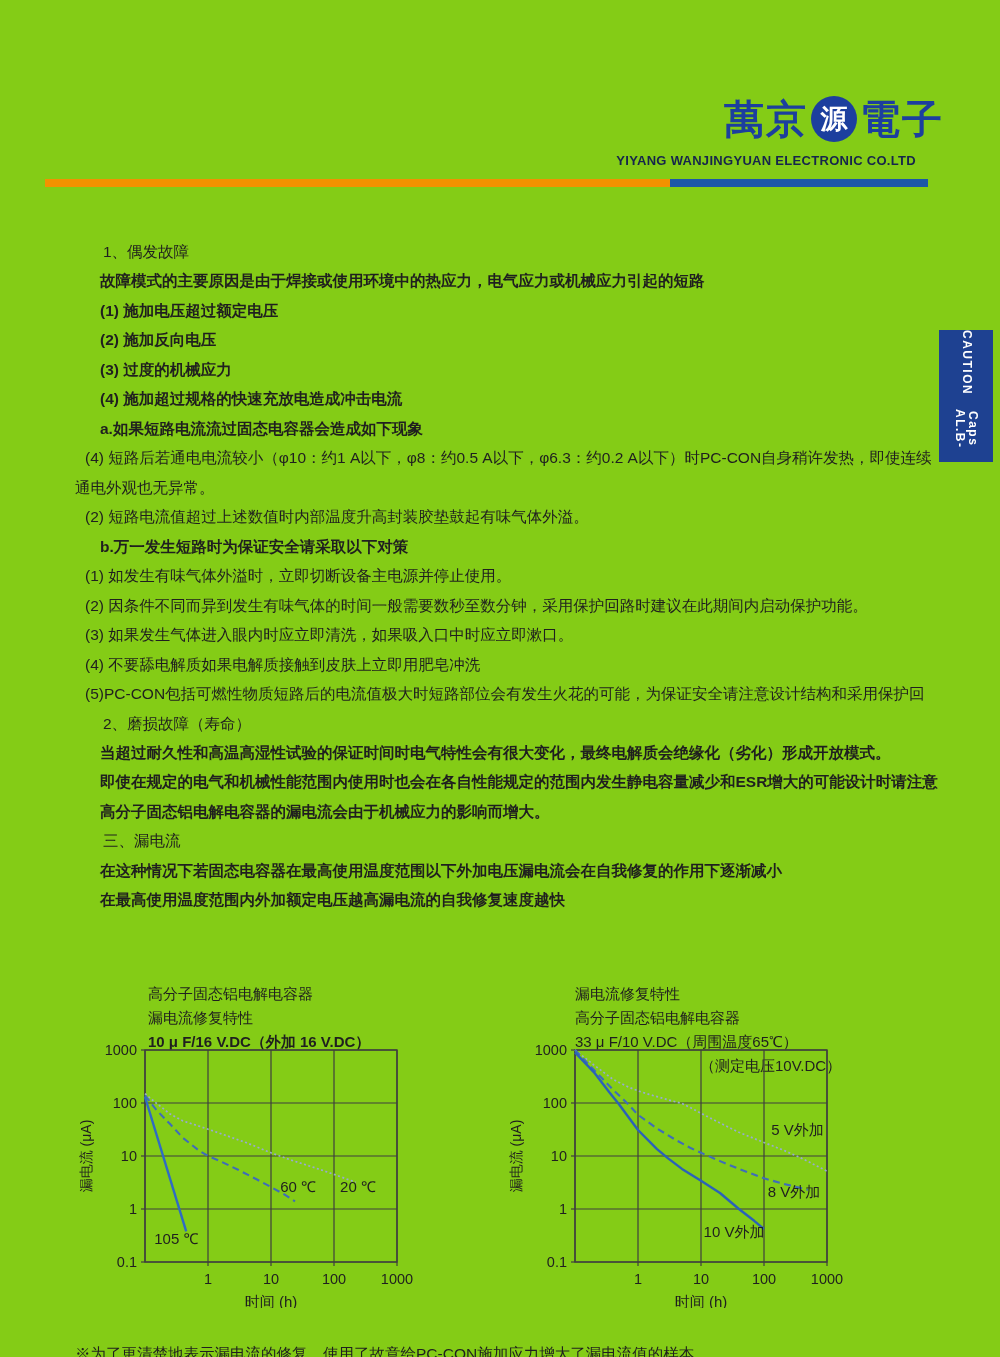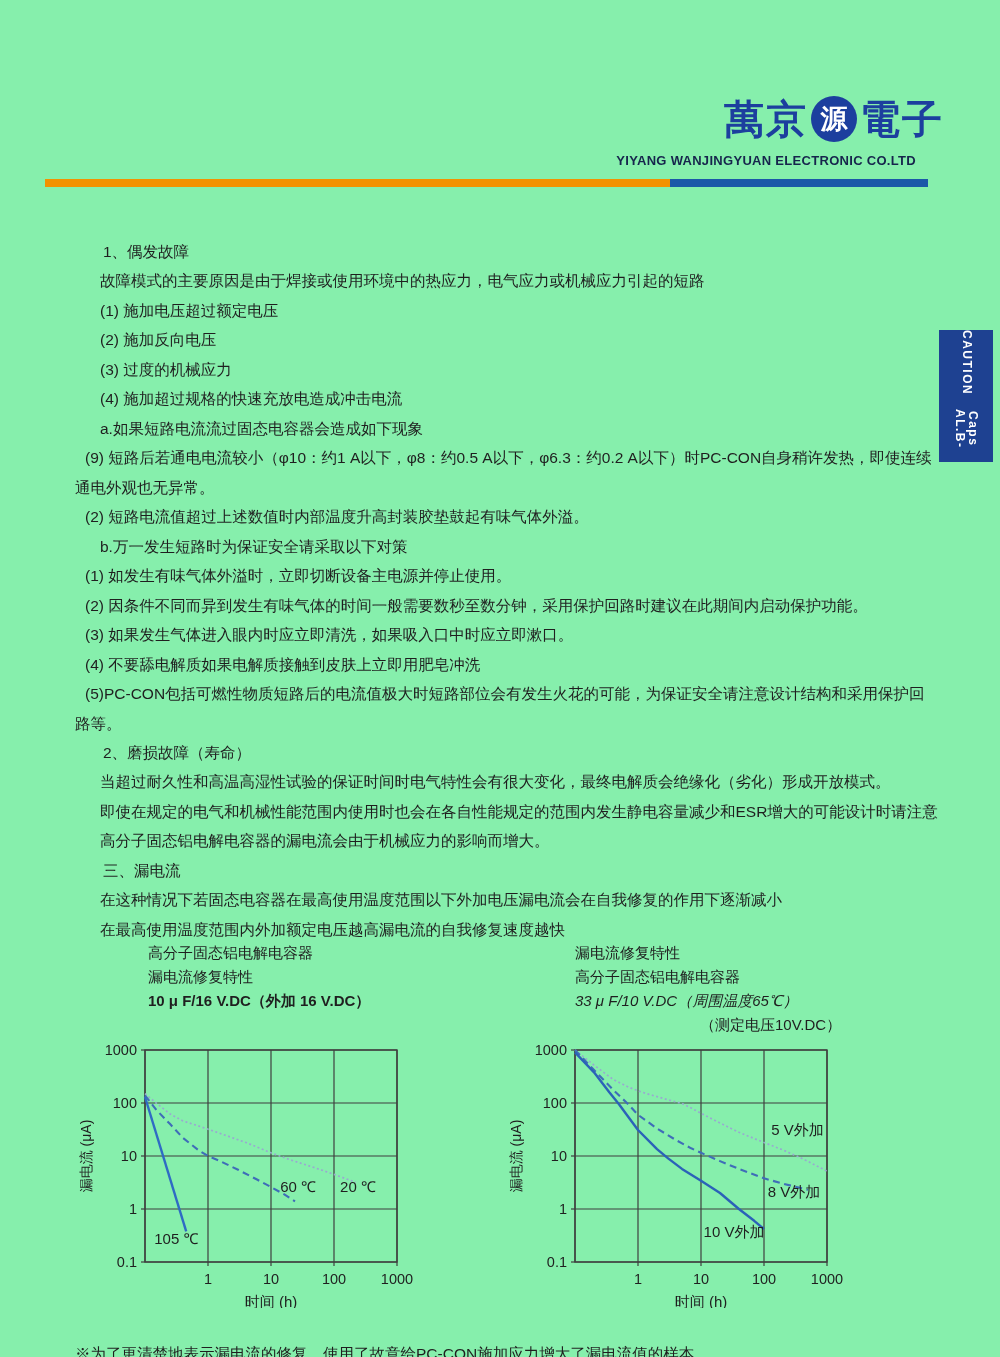--- a/index.html
+++ b/index.html
@@ -1,18 +1,18 @@
 <!DOCTYPE html>
 <html><head>
 <meta charset="utf-8">
 <style>
   html,body{margin:0;padding:0;background:#e8e8e8;}
   .page{
     position:relative;width:1000px;height:1357px;margin:0 auto;
-    background:#86efac;overflow:hidden;
+    background:#84cc16;overflow:hidden;
     font-family:"Liberation Sans", sans-serif;color:#1f1f1f;
   }
   
   .logo{position:absolute;top:96px;right:56px;display:flex;align-items:center;gap:2px;}
   .logo .cjk{font-size:40px;font-weight:bold;letter-spacing:2px;line-height:1;}
   .logo .circle{
     width:46px;height:46px;border-radius:50%;display:flex;align-items:center;justify-content:center;
     color:#fff;font-size:27px;font-weight:bold;margin:0 1px;
   }
   .subtitle{position:absolute;top:153px;right:84px;font-size:13px;font-weight:bold;color:#16254c;letter-spacing:.3px;}
@@ -24,24 +24,24 @@
     position:absolute;left:939px;top:330px;width:54px;height:132px;
     color:#fff;display:flex;align-items:center;justify-content:center;
     writing-mode:vertical-lr;text-orientation:mixed;
     font-size:12px;font-weight:bold;letter-spacing:1.5px;line-height:1.1;text-align:center;
   }
   
   .bodytext{position:absolute;left:75px;top:237px;width:880px;font-size:15.5px;}
   .bline{height:29.48px;line-height:29.48px;white-space:nowrap;}
   .in0{padding-left:0;}
   .in1{padding-left:10px;}
-  .in2{padding-left:25px;}
+  .in2{padding-left:25px;font-weight:bold;}
   .in3{padding-left:28px;}
   
-  .chart-header{position:absolute;font-size:15px;line-height:24px;white-space:nowrap;}
+  .chart-header{position:absolute;font-size:15px;line-height:24px;white-space:nowrap;margin-top:41px;}
   #chart-header-0{left:148px;top:941px;}
   #chart-header-1{left:575px;top:941px;}
   .chart-svg{position:absolute;width:340px;height:268px;}
   #chart-0{left:75px;top:1040px;}
   #chart-1{left:505px;top:1040px;}
   svg{font-family:"Liberation Sans", sans-serif;}
   
   .footnote{position:absolute;left:75px;top:1344px;font-size:15.5px;white-space:nowrap;}
 </style>
 </head>
@@ -67,48 +67,47 @@
   </div>
 
   <div class="bodytext" id="bodytext">
       <div class="bline in3">1、偶发故障</div>
       <div class="bline in2">故障模式的主要原因是由于焊接或使用环境中的热应力，电气应力或机械应力引起的短路</div>
       <div class="bline in2">(1) 施加电压超过额定电压</div>
       <div class="bline in2">(2) 施加反向电压</div>
       <div class="bline in2">(3) 过度的机械应力</div>
       <div class="bline in2">(4) 施加超过规格的快速充放电造成冲击电流</div>
       <div class="bline in2">a.如果短路电流流过固态电容器会造成如下现象</div>
-      <div class="bline in1">(9) 短路后若通电电流较小（φ10：约1 A以下，φ8：约0.5 A以下，φ6.3：约0.2 A以下）时PC-CON自身稍许发热，即使连续</div>
+      <div class="bline in1">(4) 短路后若通电电流较小（φ10：约1 A以下，φ8：约0.5 A以下，φ6.3：约0.2 A以下）时PC-CON自身稍许发热，即使连续</div>
       <div class="bline in0">通电外观也无异常。</div>
       <div class="bline in1">(2) 短路电流值超过上述数值时内部温度升高封装胶垫鼓起有味气体外溢。</div>
       <div class="bline in2">b.万一发生短路时为保证安全请采取以下对策</div>
       <div class="bline in1">(1) 如发生有味气体外溢时，立即切断设备主电源并停止使用。</div>
       <div class="bline in1">(2) 因条件不同而异到发生有味气体的时间一般需要数秒至数分钟，采用保护回路时建议在此期间内启动保护功能。</div>
       <div class="bline in1">(3) 如果发生气体进入眼内时应立即清洗，如果吸入口中时应立即漱口。</div>
       <div class="bline in1">(4) 不要舔电解质如果电解质接触到皮肤上立即用肥皂冲洗</div>
       <div class="bline in1">(5)PC-CON包括可燃性物质短路后的电流值极大时短路部位会有发生火花的可能，为保证安全请注意设计结构和采用保护回</div>
-      <div class="bline in0">路等。</div>
       <div class="bline in3">2、磨损故障（寿命）</div>
       <div class="bline in2">当超过耐久性和高温高湿性试验的保证时间时电气特性会有很大变化，最终电解质会绝缘化（劣化）形成开放模式。</div>
       <div class="bline in2">即使在规定的电气和机械性能范围内使用时也会在各自性能规定的范围内发生静电容量减少和ESR增大的可能设计时请注意</div>
       <div class="bline in2">高分子固态铝电解电容器的漏电流会由于机械应力的影响而增大。</div>
       <div class="bline in3">三、漏电流</div>
       <div class="bline in2">在这种情况下若固态电容器在最高使用温度范围以下外加电压漏电流会在自我修复的作用下逐渐减小</div>
       <div class="bline in2">在最高使用温度范围内外加额定电压越高漏电流的自我修复速度越快</div>
     </div>
 
   <div class="chart-header" id="chart-header-0">
       <div style="padding-left: 0px;">高分子固态铝电解电容器</div>
       <div style="padding-left: 0px;">漏电流修复特性</div>
       <div style="padding-left: 0px; font-weight: bold;">10 μ F/16 V.DC（外加 16 V.DC）</div>
     </div>
   <div class="chart-header" id="chart-header-1">
       <div style="padding-left: 0px;">漏电流修复特性</div>
       <div style="padding-left: 0px;">高分子固态铝电解电容器</div>
-      <div style="padding-left: 0px; font-style: italic;">33 μ F/10 V.DC（周围温度65℃）</div>
+      <div style="padding-left: 0px;">33 μ F/10 V.DC（周围温度65℃）</div>
       <div style="padding-left: 125px;">（测定电压10V.DC）</div>
     </div>
 
   <svg class="chart-svg" id="chart-0" viewBox="0 0 340 268">
       <line x1="70" y1="10" x2="70" y2="222" stroke="#3f3f3f" stroke-width="1.2"></line>
       <line x1="133" y1="10" x2="133" y2="222" stroke="#3f3f3f" stroke-width="1.2"></line>
       <line x1="196" y1="10" x2="196" y2="222" stroke="#3f3f3f" stroke-width="1.2"></line>
       <line x1="259" y1="10" x2="259" y2="222" stroke="#3f3f3f" stroke-width="1.2"></line>
       <line x1="322" y1="10" x2="322" y2="222" stroke="#3f3f3f" stroke-width="1.2"></line>
       <line x1="70" y1="222" x2="322" y2="222" stroke="#3f3f3f" stroke-width="1.2"></line>

